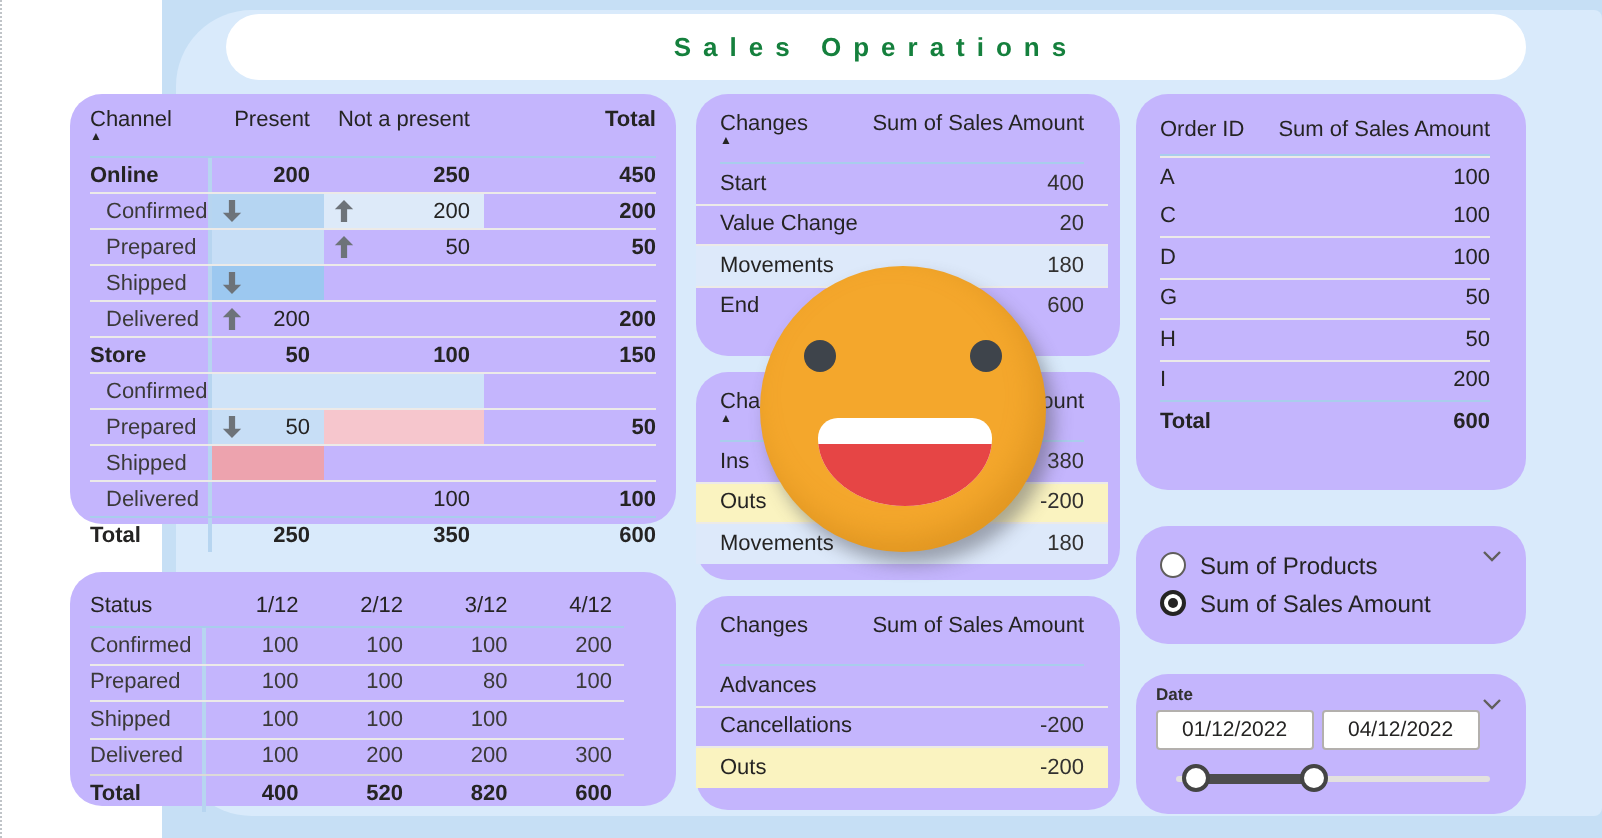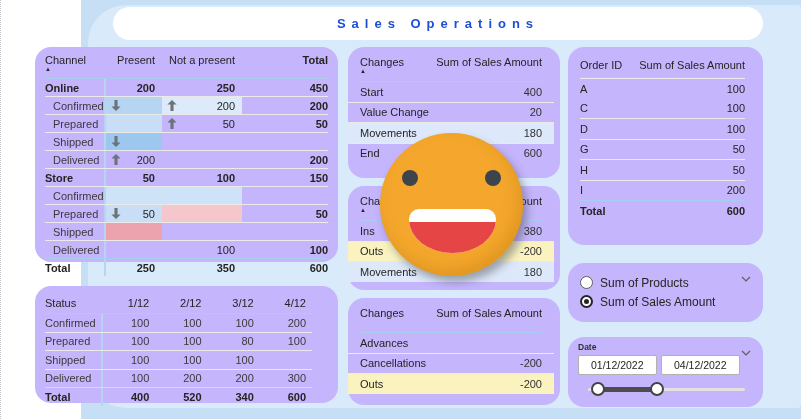--- a/index.html
+++ b/index.html
@@ -7,21 +7,21 @@
           font-family:"Liberation Sans",sans-serif;color:#252423;}
   
   #left-margin{position:absolute;left:0;top:0;width:80px;height:419px;background:#ffffff;
                border-left:1px dotted #c0c4c8;border-right:1px dotted #aab0b6;}
   #canvas-outer{position:absolute;left:81px;top:0;right:0;bottom:0;background:var(--canvas_outer);}
   #canvas-inner{position:absolute;left:88px;top:5px;right:0;bottom:11px;background:var(--canvas_inner);
                 border-radius:38px 4px 4px 38px;}
   
   #title-bar{position:absolute;left:113px;top:7px;width:650px;height:33px;background:#fff;border-radius:17px;
              display:flex;align-items:center;justify-content:center;}
-  #title-bar .t{font-size:13px;font-weight:bold;letter-spacing:6px;color:#1d4ed8;}
+  #title-bar .t{font-size:13px;font-weight:bold;letter-spacing:6px;color:#15803d;}
   
   .panel{position:absolute;background:#c4b5fd;border-radius:16px;box-sizing:border-box;}
   
   #matrix-panel{left:35px;top:47px;width:303px;height:215px;padding:5px 10px 0 10px;}
   .m-head{display:grid;grid-template-columns:61px 56px 80px 1fr;height:23px;align-items:start;
           border-bottom:1px solid var(--accent_line);font-size:11px;padding-top:3px;}
   .m-head .h{line-height:11px;}
   .m-head .sort{display:block;font-size:6px;line-height:6px;color:#252423;}
   .m-head .num{text-align:right;padding-right:7px;}
   .m-head .tot{text-align:right;font-weight:bold;}
@@ -310,21 +310,21 @@
           <div class="lbl">Delivered</div>
           <div class="num">100</div>
           <div class="num">200</div>
           <div class="num">200</div>
           <div class="num">300</div>
         </div>
         <div class="s-row total">
           <div class="lbl">Total</div>
           <div class="num">400</div>
           <div class="num">520</div>
-          <div class="num">340</div>
+          <div class="num">820</div>
           <div class="num">600</div>
         </div>
       </div>
   </div>
 
   <div id="changes-top" class="panel changes-panel changes-table">
       <div class="c-head">
         <span>Changes<span class="sort">▲</span></span>
         <span>Sum of Sales Amount</span>
       </div>

